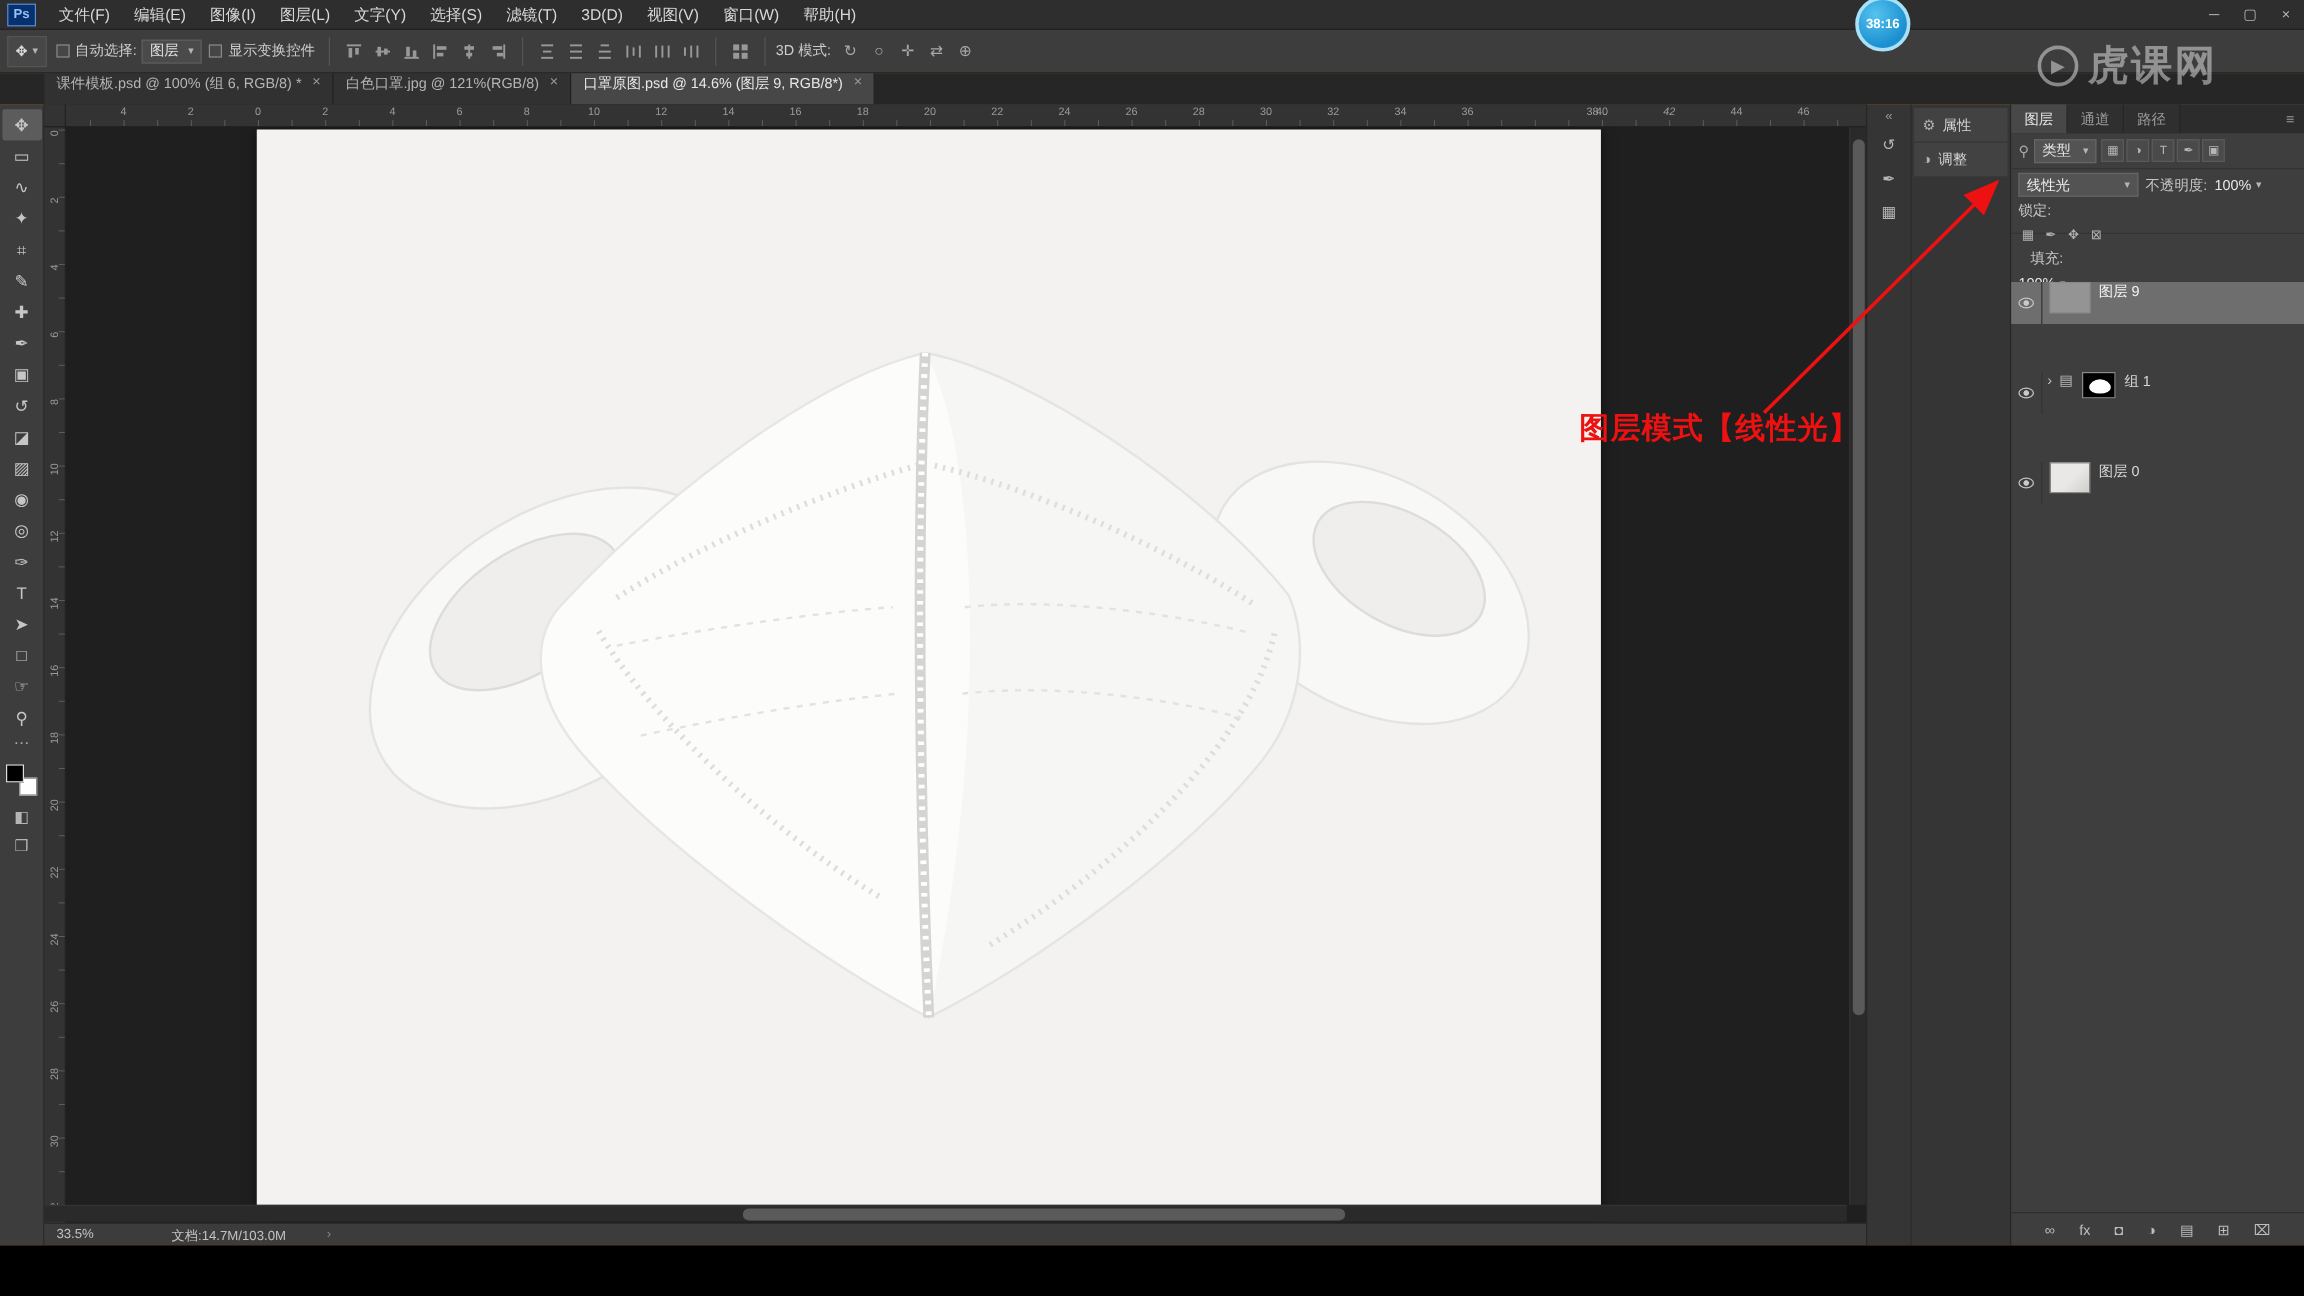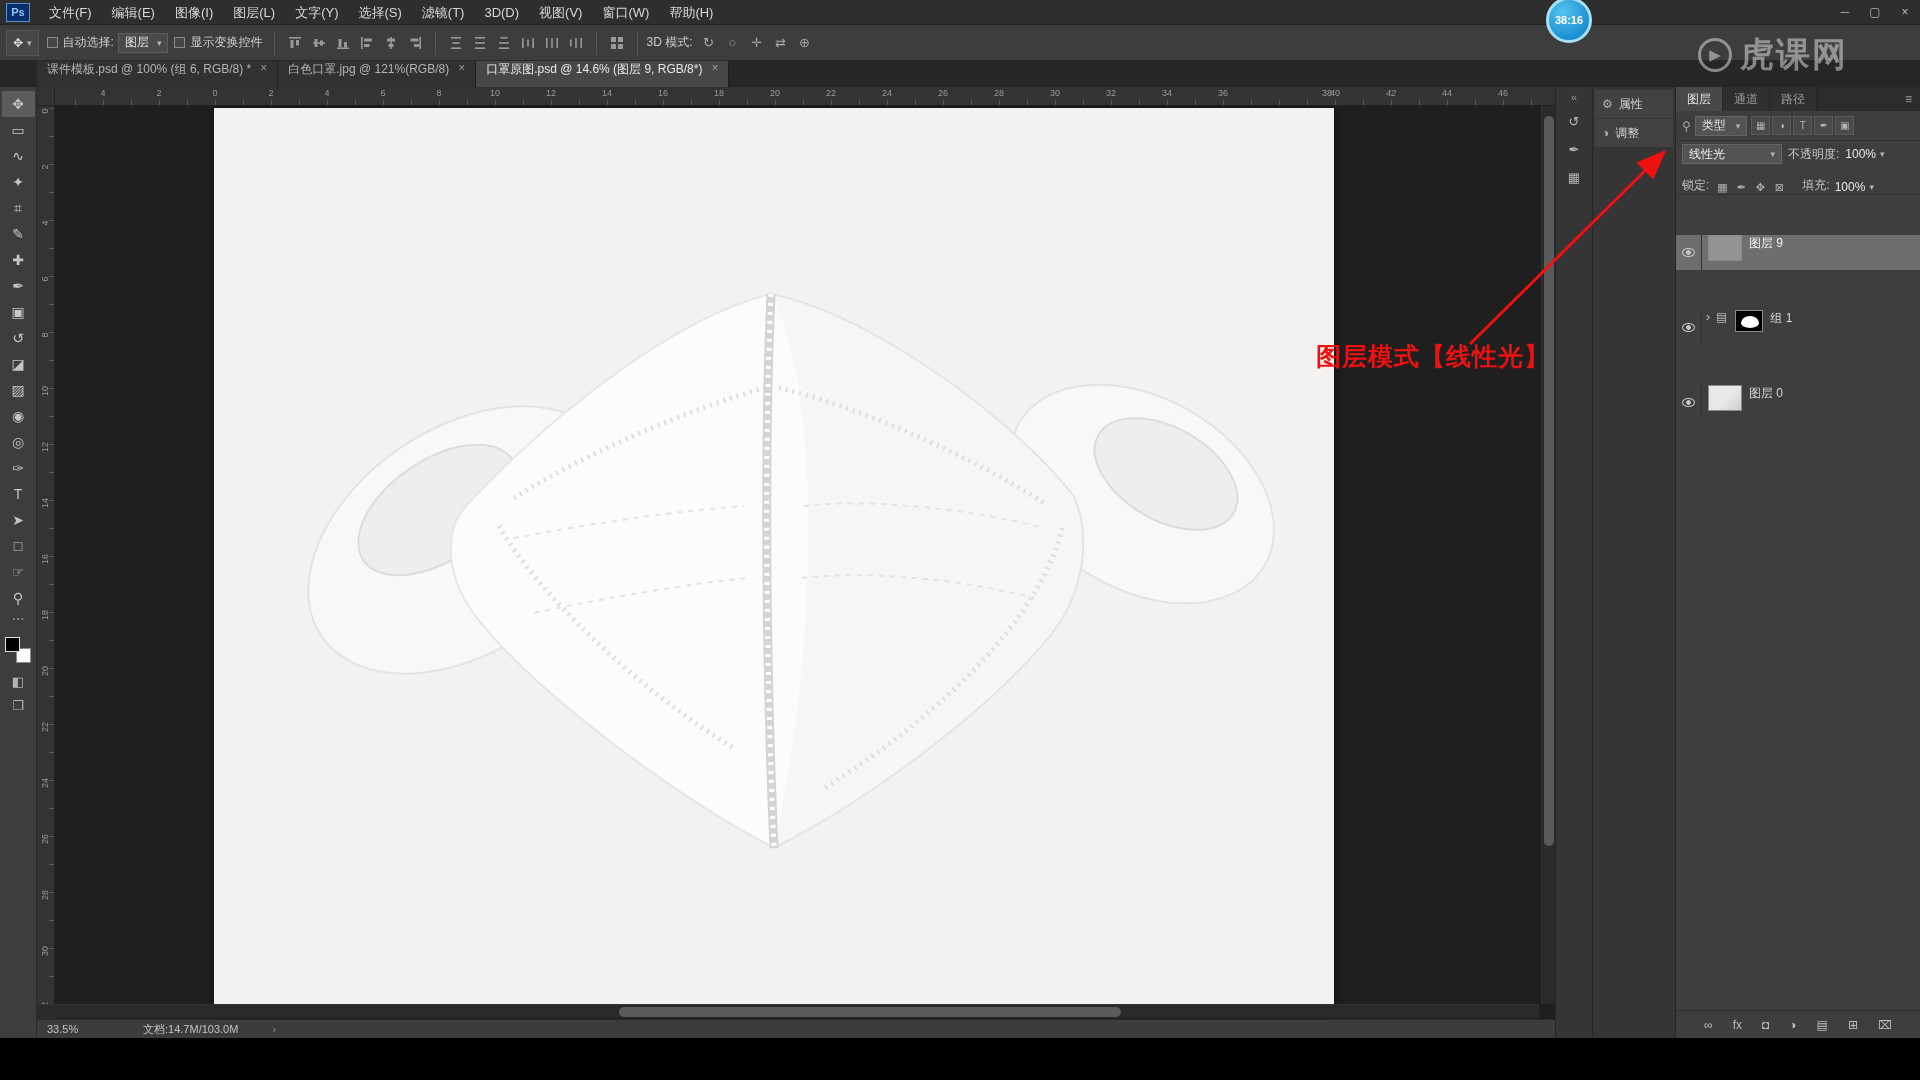--- a/index.html
+++ b/index.html
@@ -109,21 +109,21 @@
   .search-glyph { color:#aaa; font-size:12px; }
   .kind-box { display:flex; align-items:center; gap:10px; background:#535353; border:1px solid #666;
     height:20px; padding:0 6px; font-size:12px; color:#e5e5e5; }
   .fico { width:19px; height:19px; background:#4a4a4a; border:1px solid #5a5a5a; color:#b5b5b5;
     font-size:10px; display:flex; align-items:center; justify-content:center; }
   .lblend { height:26px; display:flex; align-items:center; gap:6px; padding:0 6px; }
   .blend-box { display:flex; align-items:center; justify-content:space-between; width:100px; background:#535353;
     border:1px solid #666; height:20px; padding:0 6px; font-size:12px; color:#efefef; }
   .small-label { font-size:12px; color:#c5c5c5; }
   .val-box { display:flex; align-items:center; gap:4px; font-size:12px; color:#e8e8e8; }
-  .llock { height:28px; display:flex; align-items:flex-end; gap:5px; padding:0 6px; border-bottom:1px solid #343434; }
+  .llock { height:28px; display:flex; align-items:flex-start; gap:5px; padding:0 6px; border-bottom:1px solid #343434;flex-direction:column; }
   .lockico { width:16px; text-align:center; color:#b0b0b0; font-size:11px; }
   .lrows { }
   .layer-row { height:35px; display:flex; align-items:flex-start; font-size:12px; color:#d8d8d8;margin-top:40px; }
   .layer-row.selected { background:#6e6e6e; color:#f5f5f5; }
   .eyebox { width:26px; height:35px; display:flex; align-items:center; justify-content:center;
     border-right:1px solid #333; flex:none; }
   .eye { width:13px; height:9px; border:1px solid #c8c8c8; border-radius:50%;
     background:radial-gradient(circle,#c8c8c8 2px,transparent 2.6px); }
   .expander { width:12px; text-align:center; color:#c0c0c0; }
   .expander:empty { display:none; }

